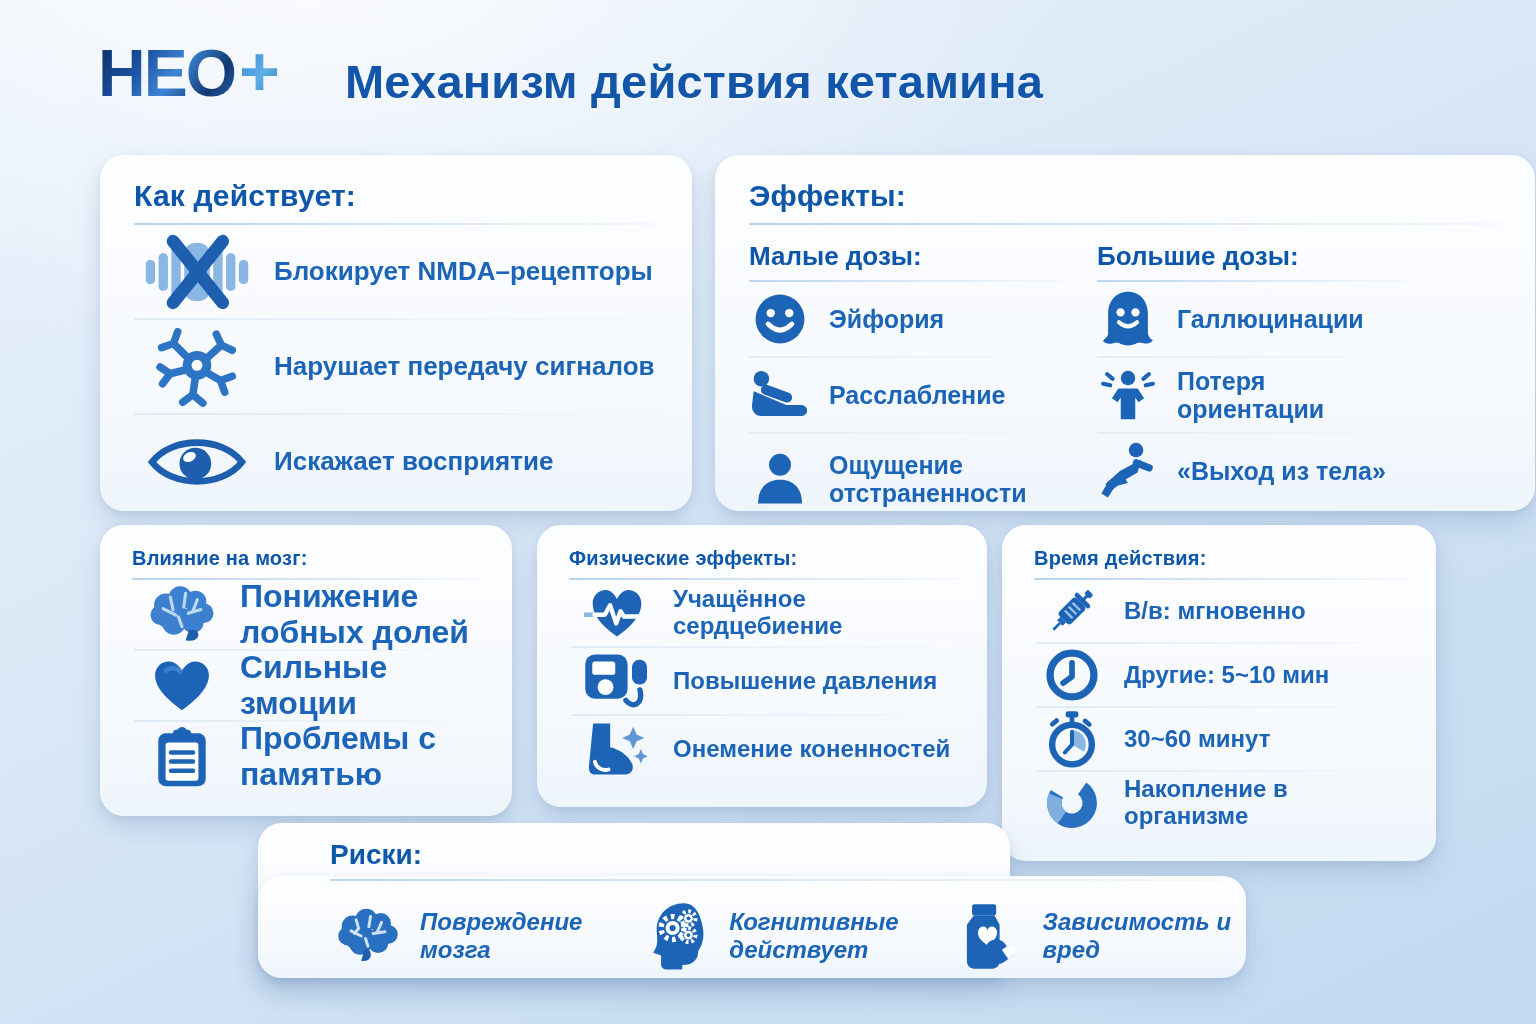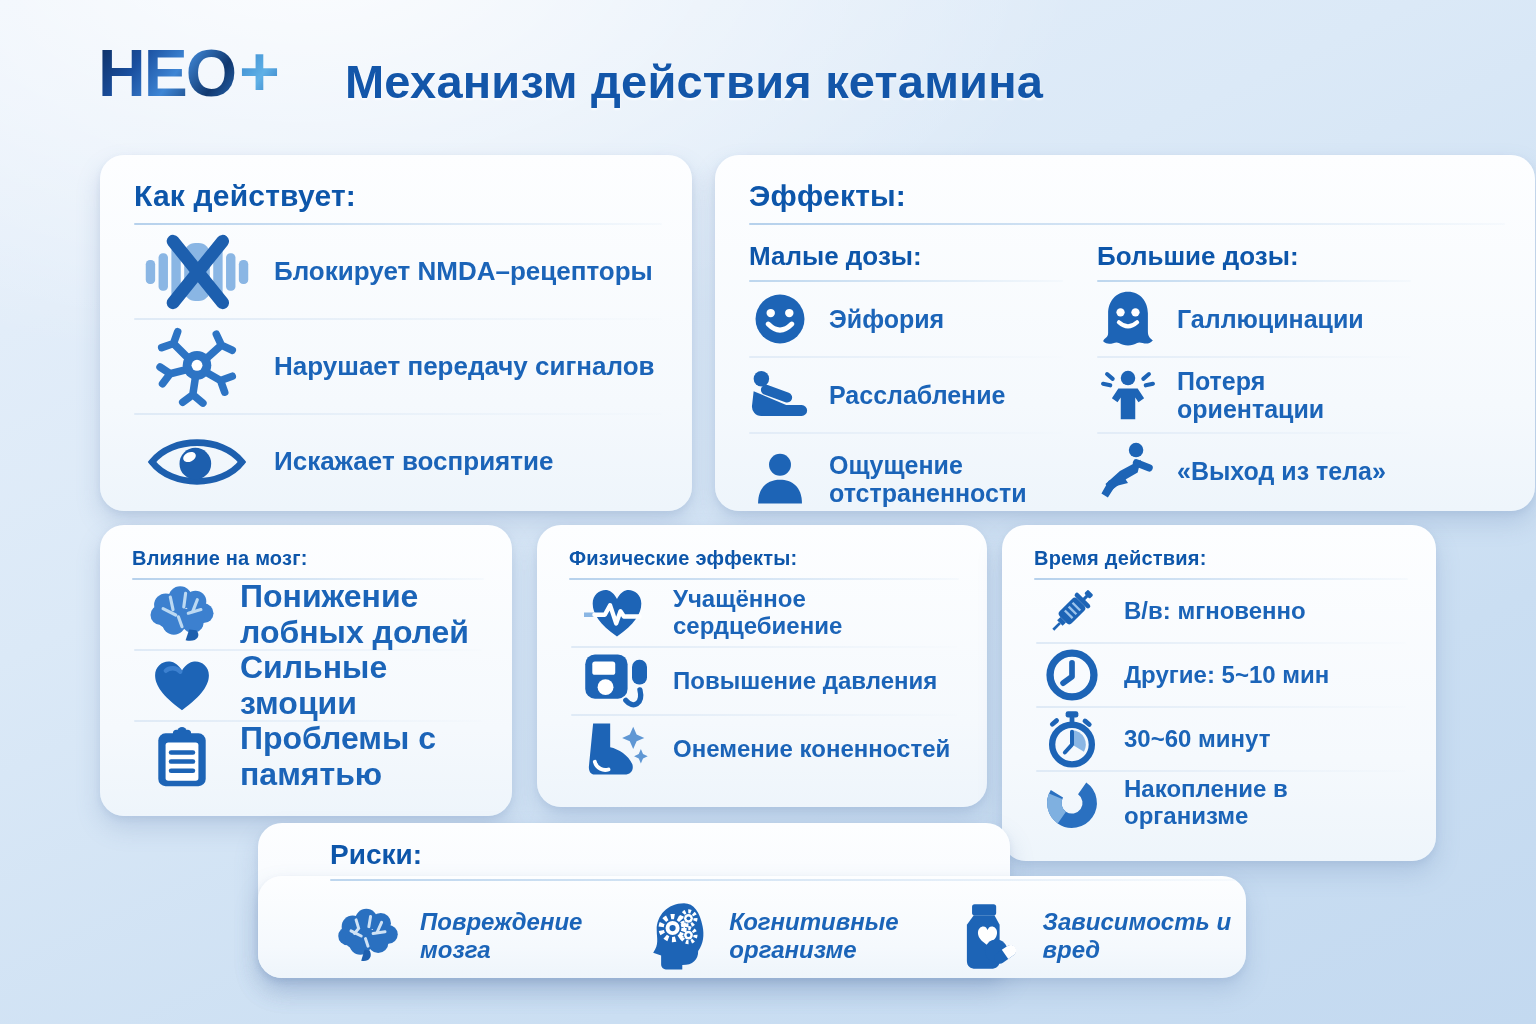--- a/index.html
+++ b/index.html
@@ -451,21 +451,21 @@
               <circle cx="29" cy="30" r="3.5" fill="#1d64b6"></circle>
             <circle cx="47" cy="19" r="8" fill="none" stroke="#fff" stroke-width="4.5" stroke-dasharray="3.1 3.1"></circle>
             <circle cx="47" cy="19" r="5" fill="#fff"></circle>
               <circle cx="47" cy="19" r="2.2" fill="#1d64b6"></circle>
             <circle cx="47" cy="38" r="8" fill="none" stroke="#fff" stroke-width="4.5" stroke-dasharray="3.1 3.1"></circle>
             <circle cx="47" cy="38" r="5" fill="#fff"></circle>
               <circle cx="47" cy="38" r="2.2" fill="#1d64b6"></circle>
           </g>
         </svg>
       </span>
-      <span class="lbl">Когнитивные организме</span>
+      <span class="lbl">Когнитивные действует</span>
     </div>
     <div class="risk-item">
       <span class="ic">
         <svg width="62" height="70" viewBox="0 0 72 78">
           <rect x="14" y="2" width="28" height="13" rx="3" fill="#1d64b6"></rect>
           <path d="M16 15 L40 15 L46 26 L46 68 C46 74 42 77 36 77 L18 77 C12 77 8 74 8 68 L8 26 Z" fill="#1d64b6"></path>
           <path d="M27 46 C17 38 21 28 27 28 C30 28 31 30 32 32 C33 30 34 28 37 28 C43 28 47 38 37 46 L32 50 Z" fill="#fff"></path>
           <circle cx="42" cy="56" r="13" fill="#1d64b6"></circle>
           <g transform="rotate(-35 52 60)">
             <rect x="38" y="54" width="28" height="13" rx="6.5" fill="#1d64b6"></rect>

